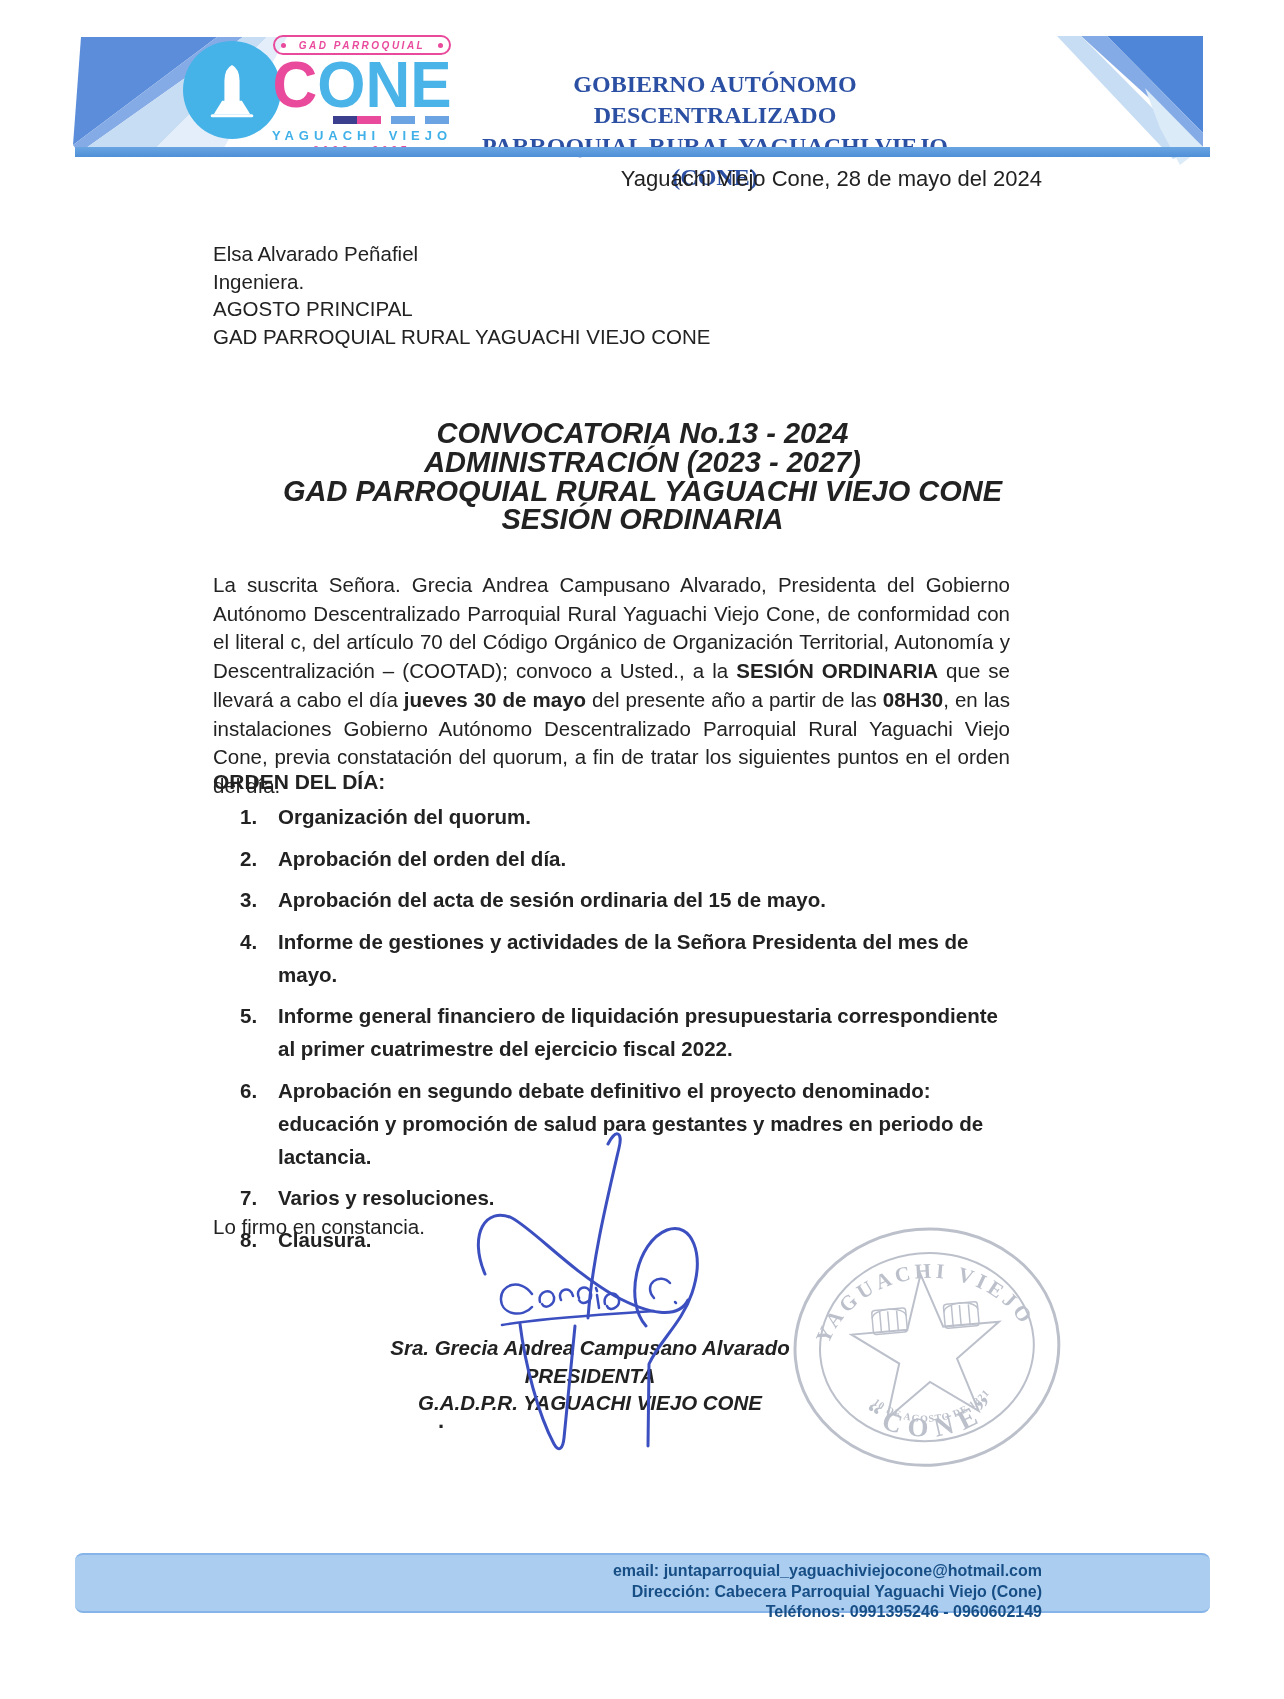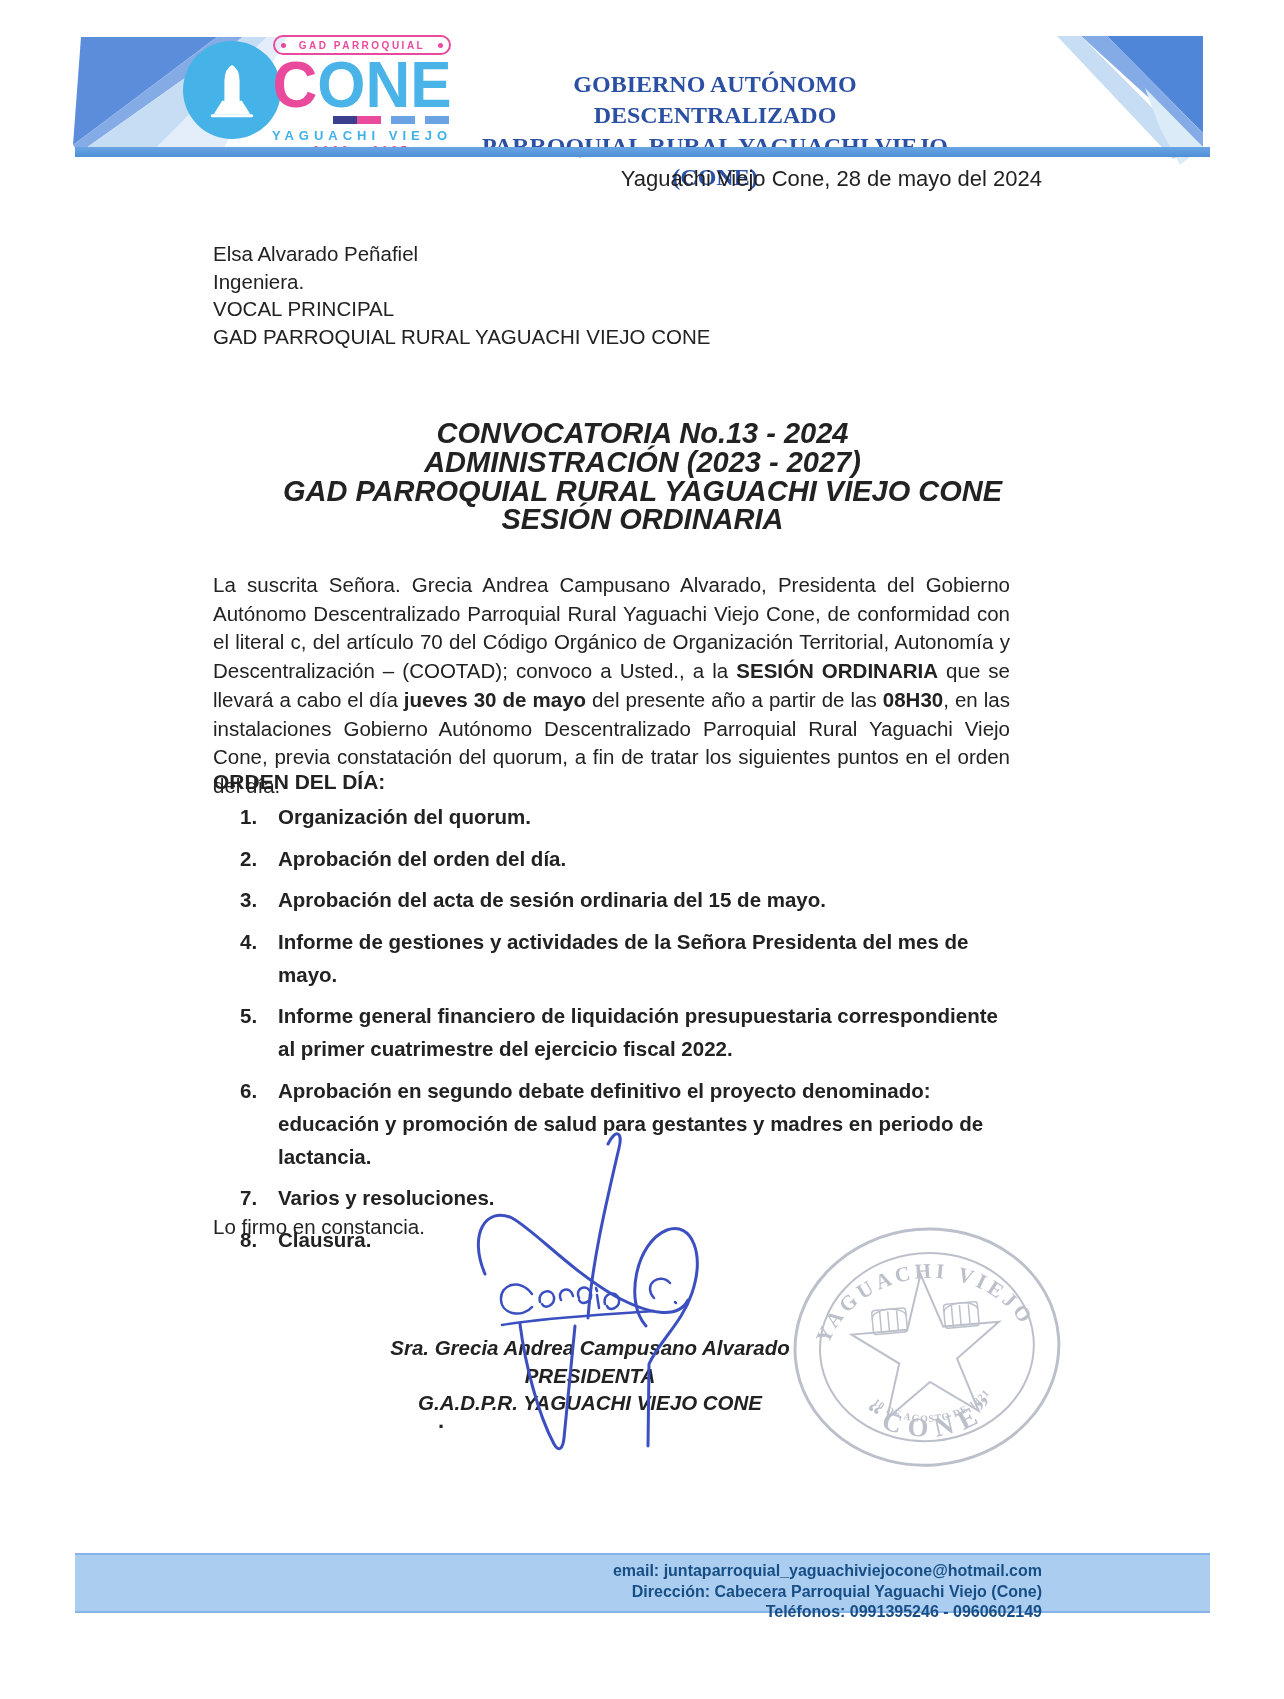--- a/index.html
+++ b/index.html
@@ -15,21 +15,21 @@
   .deco-left { left:-6px; }
   .deco-right { right:0; }
   .logo-circle {
     position:absolute; left:108px; top:8px; width:98px; height:98px;
     background:#45b3e8; border-radius:50%; display:flex; align-items:center; justify-content:center;
   }
   .logo-text { position:absolute; left:192px; top:0; width:190px; text-align:center; }
   .logo-badge {
     margin:2px auto 0; width:178px; height:20px; border:2px solid #e94a9c; border-radius:10px;
     color:#e94a9c; font-size:10px; font-weight:bold; letter-spacing:2.5px;
-    display:flex; align-items:center; justify-content:space-between; padding:0 6px;
+    display:flex; align-items:center; justify-content:space-between; padding:0 6px;font-style:italic;
   }
   .badge-dot { width:5px; height:5px; border-radius:50%; background:#e94a9c; flex:0 0 auto; }
   .badge-label { flex:1; text-align:center; }
   .cone-word { font-size:62px; font-weight:bold; letter-spacing:0px; line-height:60px; transform:scaleY(1.05); }
   .cone-c { color:#e94a9c; } .cone-one { color:#4ab3e8; }
   .logo-bars { display:flex; justify-content:flex-end; gap:0; margin:1px 8px 0 0; height:8px; }
   .bar { height:8px; width:24px; display:inline-block; }
   .bar-gap { width:10px; background:transparent; }
   .b-navy{background:#3b3f8e;} .b-pink{background:#e94a9c;} .b-blue{background:#6ba3e3;}
   .logo-sub { margin-top:4px; color:#3fb0e8; font-size:13px; font-weight:bold; letter-spacing:5px; }
@@ -59,21 +59,21 @@
   .signature-ink { position:absolute; left:420px; top:1112px; z-index:3; }
   .sig-block { position:absolute; left:330px; top:1334px; width:520px; text-align:center;
     font-size:20.5px; font-weight:bold; font-style:italic; line-height:27.5px; z-index:2; }
   .stray-dot { position:absolute; left:438px; top:1408px; font-size:22px; font-weight:bold; z-index:2; }
   
   .stamp { position:absolute; left:787px; top:1222px; opacity:0.55; z-index:1;
     transform:rotate(-5deg); }
   
   .footer-band { position:absolute; left:75px; top:1553px; width:1135px; height:60px;
     background:#abcef0; border-top:2px solid #86b4e8; border-bottom:2px solid #86b4e8;
-    overflow:visible; }
+    overflow:visible;border-radius:8px; }
   .footer-text { position:absolute; right:168px; top:6px; text-align:right;
     font-size:16px; font-weight:bold; line-height:20.5px; color:#174e85; width:700px; }
 </style>
 </head>
 <body>
 
 <div class="page">
 
   <div class="letterhead">
 
@@ -124,21 +124,21 @@
     </div>
   </div>
 
   <div class="blue-bar"></div>
 
   <div class="date-line">Yaguachi Viejo Cone, 28 de mayo del 2024</div>
 
   <div class="recipient">
     <div>Elsa Alvarado Peñafiel</div>
     <div>Ingeniera.</div>
-    <div>VOCAL PRINCIPAL</div>
+    <div>AGOSTO PRINCIPAL</div>
     <div>GAD PARROQUIAL RURAL YAGUACHI VIEJO CONE</div>
   </div>
 
   <div class="title-block">
     <div>CONVOCATORIA No.13 - 2024</div>
     <div>ADMINISTRACIÓN (2023 - 2027)</div>
     <div>GAD PARROQUIAL RURAL YAGUACHI VIEJO CONE</div>
     <div>SESIÓN ORDINARIA</div>
   </div>
 

